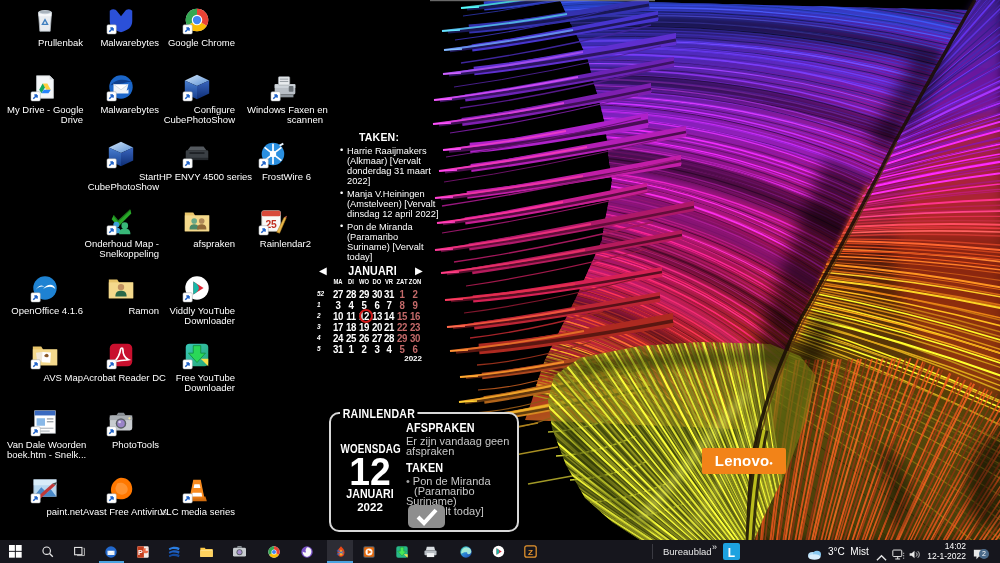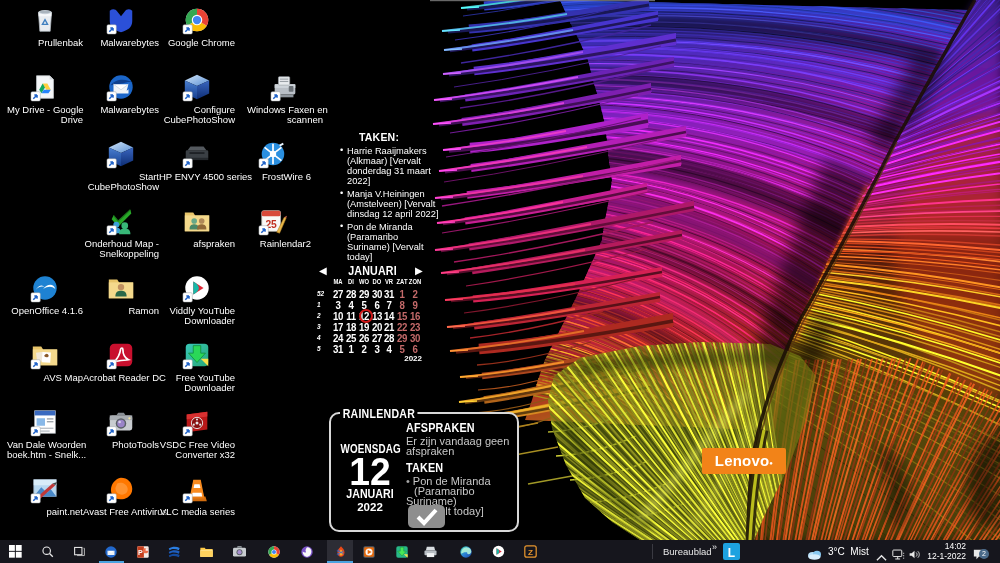--- a/index.html
+++ b/index.html
@@ -1220,36 +1220,20 @@
           <circle cx="16" cy="17.5" r="4" fill="#9a84c8"></circle>
           <circle cx="14.5" cy="16" r="1.4" fill="#d8d0e8"></circle>
           <circle cx="25" cy="12" r="1.2" fill="#f8e8a0"></circle>
           <g>
             <rect x="1" y="21" width="10" height="10" rx="1.5" fill="#fff" stroke="#9aa0a6" stroke-width="0.5"></rect>
             <path d="M3.5 28.5 L7.5 24.5 M7.5 24.5 L4.6 24.5 M7.5 24.5 L7.5 27.4" stroke="#1e62c8" stroke-width="1.6" fill="none"></path>
           </g>
         </svg></div>
       <div class="lb">PhotoTools</div>
     </div>
-<div class="cell" style="left:152px;top:407px">
-      <div class="ic"><svg width="30" height="30" viewBox="0 0 32 32">
-          <path d="M5 8 L27 5 L27 24 L5 27 Z" fill="#b81818"></path>
-          <path d="M5 8 L27 5 L27 10 L5 13 Z" fill="#d83030"></path>
-          <circle cx="16" cy="17" r="6" fill="#881010" stroke="#e8e8e8" stroke-width="1"></circle>
-          <circle cx="16" cy="17" r="1.6" fill="#e8e8e8"></circle>
-          <circle cx="16" cy="13.4" r="1.1" fill="#e8e8e8"></circle>
-          <circle cx="12.6" cy="18.8" r="1.1" fill="#e8e8e8"></circle>
-          <circle cx="19.4" cy="18.8" r="1.1" fill="#e8e8e8"></circle>
-          <g>
-            <rect x="1" y="21" width="10" height="10" rx="1.5" fill="#fff" stroke="#9aa0a6" stroke-width="0.5"></rect>
-            <path d="M3.5 28.5 L7.5 24.5 M7.5 24.5 L4.6 24.5 M7.5 24.5 L7.5 27.4" stroke="#1e62c8" stroke-width="1.6" fill="none"></path>
-          </g>
-        </svg></div>
-      <div class="lb">VSDC Free Video<br>Converter x32</div>
-    </div>
 <div class="cell" style="left:0px;top:474px">
       <div class="ic"><svg width="30" height="30" viewBox="0 0 32 32">
           <rect x="4" y="6" width="24" height="18" fill="#b8d8f0" stroke="#8898a8" stroke-width="0.8"></rect>
           <path d="M4 24 L12 14 L18 20 L22 16 L28 24 Z" fill="#4888c8"></path>
           <path d="M4 6 L28 6 L28 12 L4 12 Z" fill="#d8ecf8"></path>
           <path d="M6 26 L24 10 L27 12 L9 28 Z" fill="#c03838"></path>
           <path d="M24 10 L27 12 L29 8.5 Z" fill="#484848"></path>
           <g>
             <rect x="1" y="21" width="10" height="10" rx="1.5" fill="#fff" stroke="#9aa0a6" stroke-width="0.5"></rect>
             <path d="M3.5 28.5 L7.5 24.5 M7.5 24.5 L4.6 24.5 M7.5 24.5 L7.5 27.4" stroke="#1e62c8" stroke-width="1.6" fill="none"></path>

